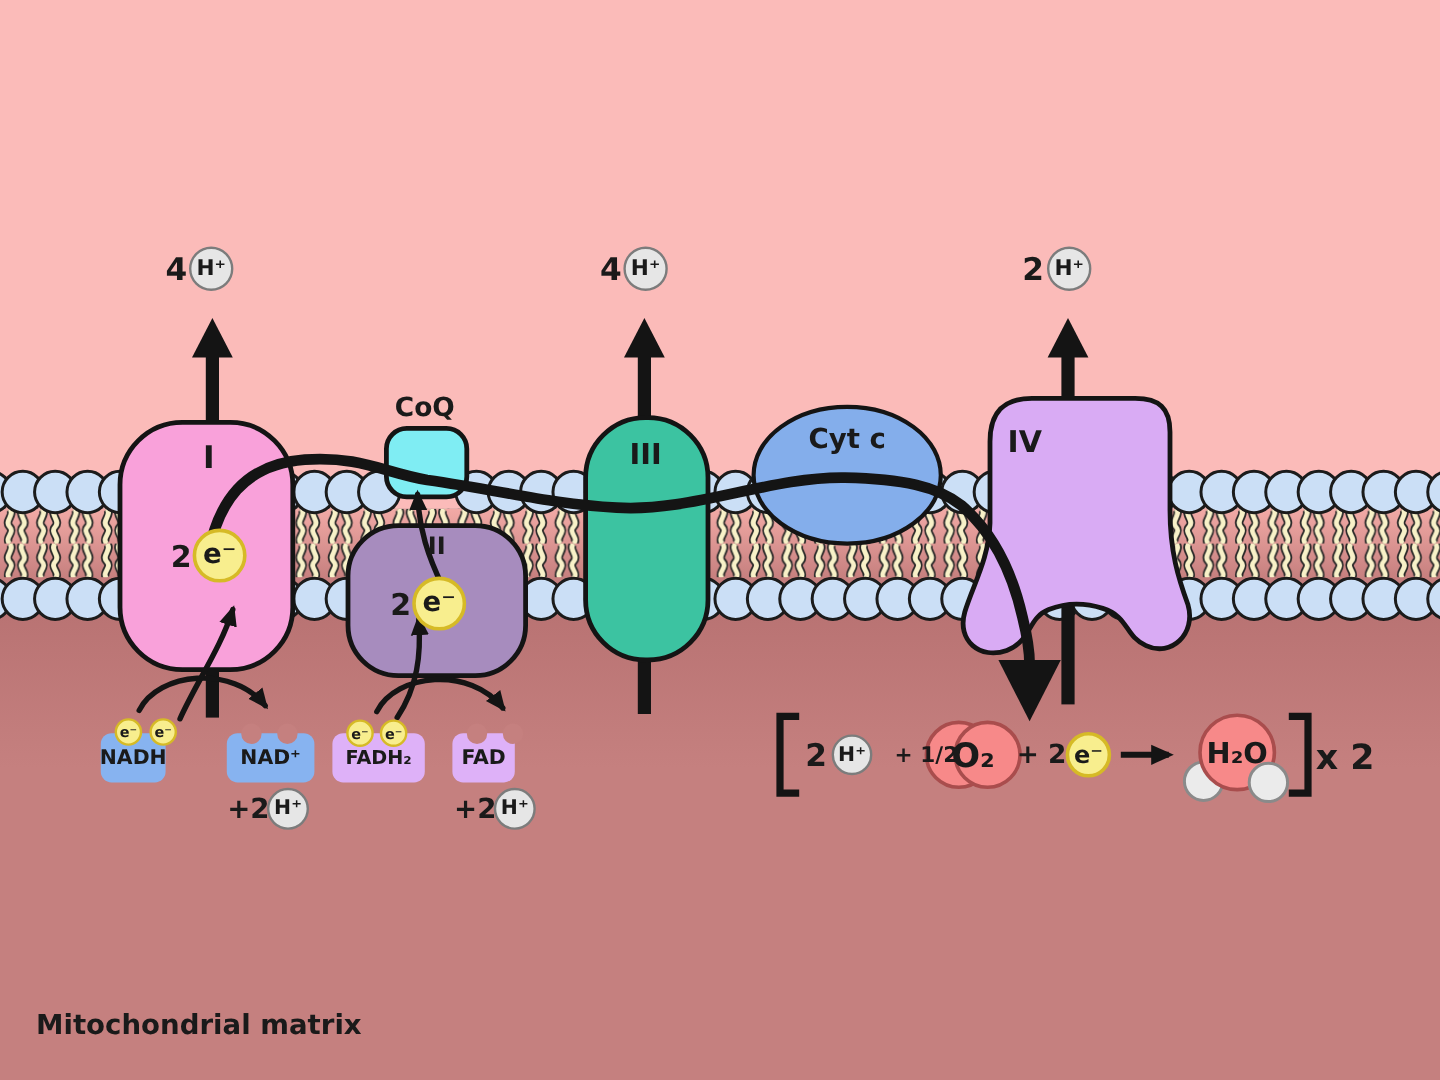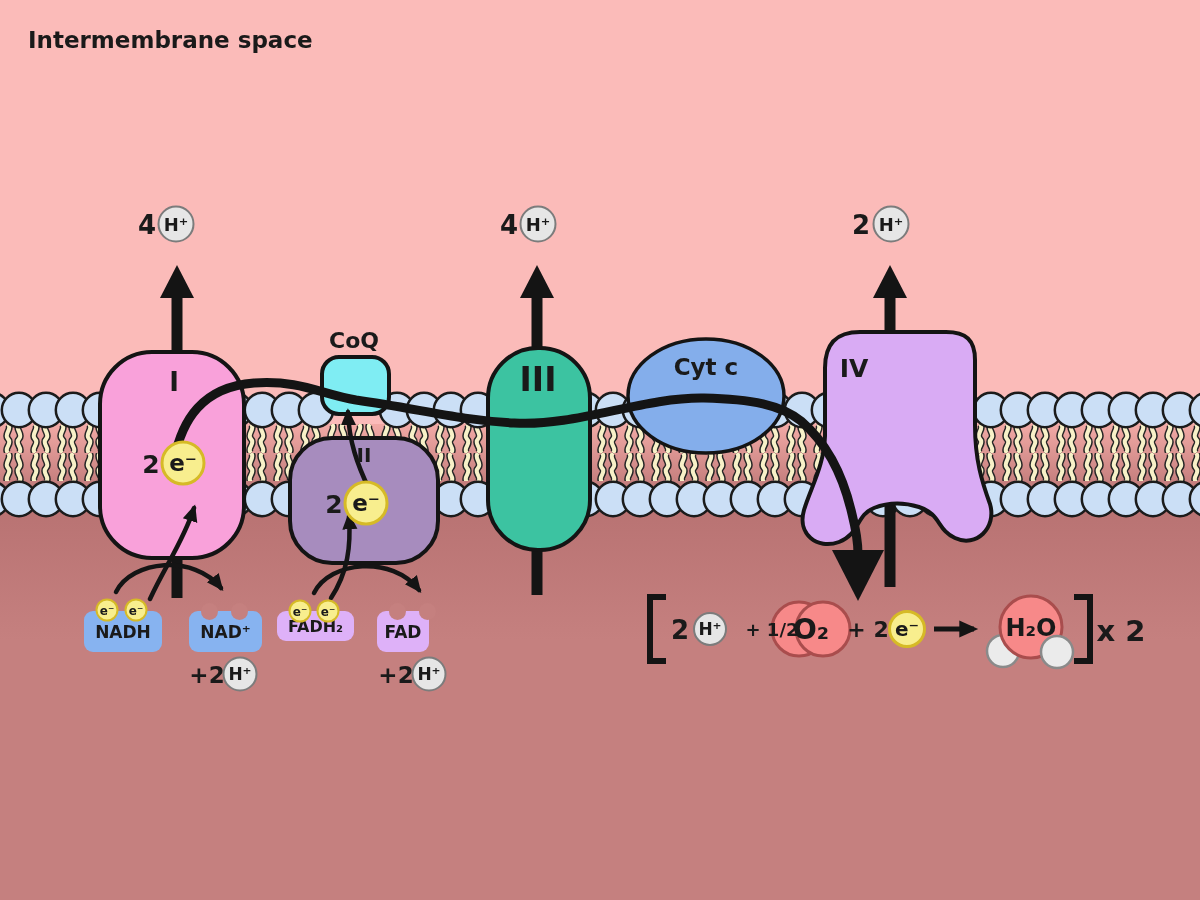--- a/index.html
+++ b/index.html
@@ -193,25 +193,25 @@
       <circle cx="799" cy="629" r="27" fill="#f78989" stroke="#a94d4d" stroke-width="3"></circle>
       <circle cx="823" cy="629" r="27" fill="#f78989" stroke="#a94d4d" stroke-width="3"></circle>
       <path d="M 934 629 L 974 629" stroke="#141414" stroke-width="5" marker-end="url(#ah)" fill="none"></path>
       <circle cx="1003" cy="651" r="16" fill="#ebebeb" stroke="#8a8a8a" stroke-width="2.5"></circle>
       <circle cx="1031" cy="627" r="31" fill="#f78989" stroke="#a94d4d" stroke-width="3"></circle>
       <circle cx="1057" cy="652" r="16" fill="#ebebeb" stroke="#8a8a8a" stroke-width="2.5"></circle>
       <path d="M 1074 597 L 1090 597 L 1090 661 L 1074 661" fill="none" stroke="#141414" stroke-width="6"></path>
     </g>
   </svg>
 
-  <div class="hdr" style="left:28px;top:27px;">Intermembrane space</div>
+  <div class="hdr" style="left:30px;top:842px;">Mitochondrial matrix</div>
 
   <div class="lbl" style="left:174px;top:382px;font-size:26px;">I</div>
   <div class="lbl" style="left:364px;top:455px;font-size:20px;">II</div>
-  <div class="lbl" style="left:538px;top:379px;font-size:33px;">III</div>
+  <div class="lbl" style="left:538px;top:379px;font-size:24px;">III</div>
   <div class="lbl" style="left:854px;top:368px;font-size:25px;">IV</div>
   <div class="lbl" style="left:354px;top:341px;font-size:22px;text-align:right;">CoQ</div>
   <div class="lbl" style="left:706px;top:367px;font-size:23px;text-align:right;">Cyt c</div>
 
   <div class="lbl" style="left:147px;top:225px;font-size:26px;">4</div>
   <div class="chip h" style="left:176px;top:224px;width:37px;height:37px;font-size:18px;">H⁺</div>
   <div class="lbl" style="left:509px;top:225px;font-size:26px;">4</div>
   <div class="chip h" style="left:538px;top:224px;width:37px;height:37px;font-size:18px;">H⁺</div>
   <div class="lbl" style="left:861px;top:225px;font-size:26px;">2</div>
   <div class="chip h" style="left:891px;top:224px;width:37px;height:37px;font-size:18px;">H⁺</div>
@@ -219,25 +219,25 @@
   <div class="lbl" style="left:151px;top:464px;font-size:25px;">2</div>
   <div class="chip e" style="left:183px;top:463px;width:45px;height:45px;font-size:23px;">e⁻</div>
   <div class="lbl" style="left:334px;top:504px;font-size:25px;">2</div>
   <div class="chip e" style="left:366px;top:503px;width:45px;height:45px;font-size:23px;">e⁻</div>
 
   <div class="chip e sm" style="left:107px;top:610px;width:23px;height:23px;font-size:12px;">e⁻</div>
   <div class="chip e sm" style="left:136px;top:610px;width:23px;height:23px;font-size:12px;">e⁻</div>
   <div class="chip e sm" style="left:300px;top:611px;width:23px;height:23px;font-size:12px;">e⁻</div>
   <div class="chip e sm" style="left:328px;top:611px;width:23px;height:23px;font-size:12px;">e⁻</div>
 
-  <div class="mbox blue" style="left:84px;top:611px;width:78px;height:41px;font-size:17px;">NADH</div>
+  <div class="mbox blue" style="left:84px;top:611px;width:54px;height:41px;font-size:17px;">NADH</div>
   <div class="mbox blue" style="left:189px;top:611px;width:73px;height:41px;font-size:17px;">NAD⁺</div>
   <div class="notch" style="left:201px;top:603px;"></div>
   <div class="notch" style="left:231px;top:603px;"></div>
-  <div class="mbox purple" style="left:277px;top:611px;width:77px;height:30px;font-size:16px;">FADH₂</div>
+  <div class="mbox purple" style="left:277px;top:611px;width:77px;height:41px;font-size:16px;">FADH₂</div>
   <div class="mbox purple" style="left:377px;top:611px;width:52px;height:41px;font-size:17px;">FAD</div>
   <div class="notch" style="left:389px;top:603px;"></div>
   <div class="notch" style="left:419px;top:603px;"></div>
 
   <div class="lbl" style="left:207px;top:675px;font-size:23px;">+2</div>
   <div class="chip h" style="left:240px;top:674px;width:35px;height:35px;font-size:17px;">H⁺</div>
   <div class="lbl" style="left:396px;top:675px;font-size:23px;">+2</div>
   <div class="chip h" style="left:429px;top:674px;width:35px;height:35px;font-size:17px;">H⁺</div>
 
   <div class="lbl" style="left:680px;top:630px;font-size:26px;">2</div>

